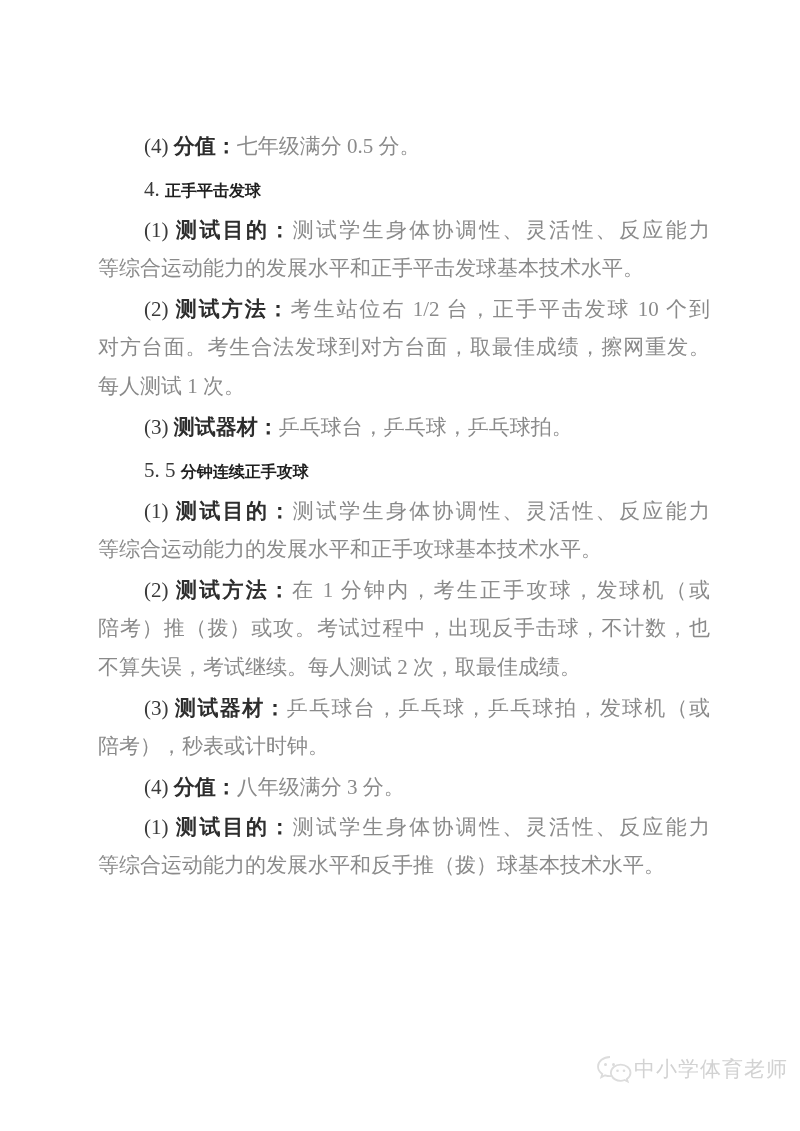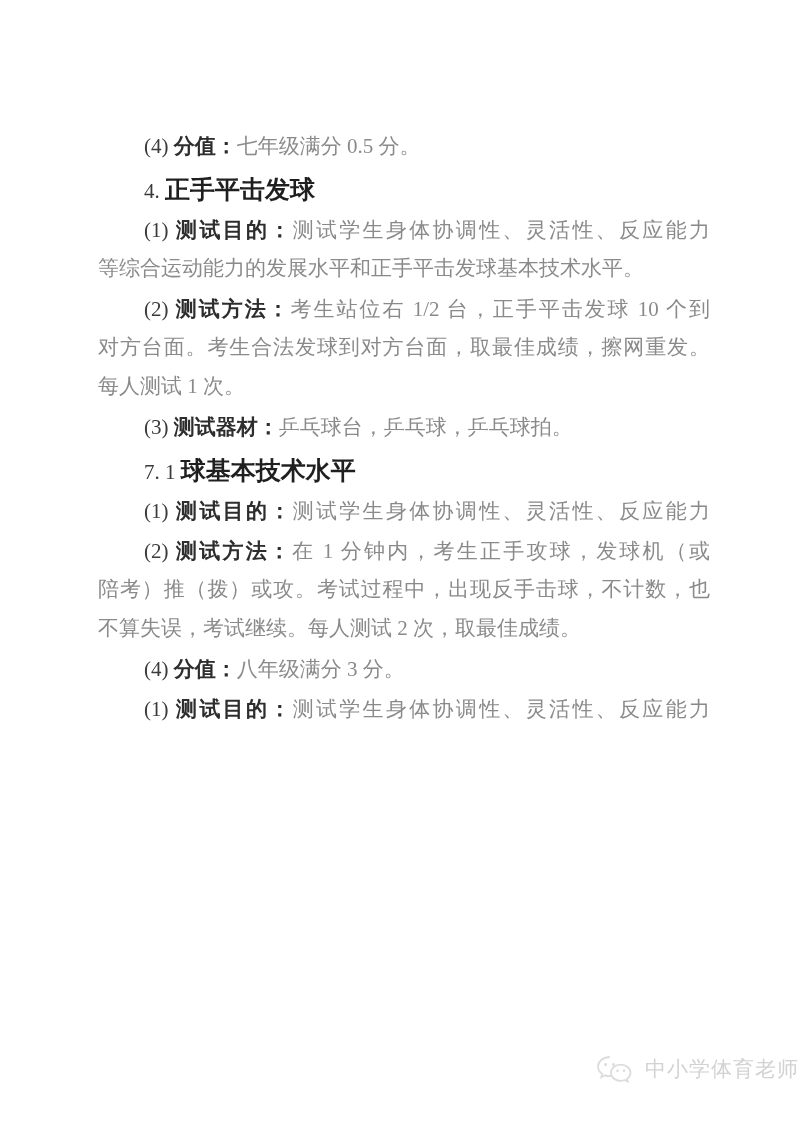--- a/index.html
+++ b/index.html
@@ -26,27 +26,27 @@
   }
   .line.justify{
     white-space:normal;
     text-align:justify;
     text-align-last:justify;
     text-justify:inter-character;
   }
   .line.indent{text-indent:46px;}
   .seg-num{font-family:"Liberation Serif",serif;color:#3a3a3a;}
   .seg-label{font-family:"Liberation Sans",sans-serif;font-weight:700;color:#2d2d2d;}
-  .seg-head{font-family:"Liberation Sans",sans-serif;font-weight:700;color:#1f1f1f;font-size:25px;}
+  .seg-head{font-family:"Liberation Sans",sans-serif;font-weight:700;color:#1f1f1f;font-size:16px;}
   .seg-body{font-family:"Liberation Serif",serif;color:#8a8a8a;}
   .watermark{
     position:absolute;
     left:596px;top:1052px;
     height:34px;
-    display:flex;align-items:center;gap:13px;
+    display:flex;align-items:center;gap:2px;
   }
   .watermark-text{
     font-family:"Liberation Sans",sans-serif;
     font-size:21px;color:#d2d2d2;letter-spacing:1px;
     white-space:nowrap;
   }
   .wechat-svg{display:block;}
 </style>
 </head>
 <body>
@@ -65,35 +65,41 @@
       </div>
       <div class="para">
         <div class="line indent justify"><span class="seg-num">(2) </span><span class="seg-label">测试方法：</span><span class="seg-body">考生站位右 1/2 台，正手平击发球 10 个到</span></div>
         <div class="line justify"><span class="seg-body">对方台面。考生合法发球到对方台面，取最佳成绩，擦网重发。</span></div>
         <div class="line"><span class="seg-body">每人测试 1 次。</span></div>
       </div>
       <div class="para">
         <div class="line indent"><span class="seg-num">(3) </span><span class="seg-label">测试器材：</span><span class="seg-body">乒乓球台，乒乓球，乒乓球拍。</span></div>
       </div>
       <div class="para heading">
-        <div class="line indent"><span class="seg-num">7. 1 </span><span class="seg-head">球基本技术水平</span></div>
+        <div class="line indent"><span class="seg-num">5. 5 </span><span class="seg-head">分钟连续正手攻球</span></div>
       </div>
       <div class="para">
         <div class="line indent justify"><span class="seg-num">(1) </span><span class="seg-label">测试目的：</span><span class="seg-body">测试学生身体协调性、灵活性、反应能力</span></div>
+        <div class="line"><span class="seg-body">等综合运动能力的发展水平和正手攻球基本技术水平。</span></div>
       </div>
       <div class="para">
         <div class="line indent justify"><span class="seg-num">(2) </span><span class="seg-label">测试方法：</span><span class="seg-body">在 1 分钟内，考生正手攻球，发球机（或</span></div>
         <div class="line justify"><span class="seg-body">陪考）推（拨）或攻。考试过程中，出现反手击球，不计数，也</span></div>
         <div class="line"><span class="seg-body">不算失误，考试继续。每人测试 2 次，取最佳成绩。</span></div>
       </div>
       <div class="para">
+        <div class="line indent justify"><span class="seg-num">(3) </span><span class="seg-label">测试器材：</span><span class="seg-body">乒乓球台，乒乓球，乒乓球拍，发球机（或</span></div>
+        <div class="line"><span class="seg-body">陪考），秒表或计时钟。</span></div>
+      </div>
+      <div class="para">
         <div class="line indent"><span class="seg-num">(4) </span><span class="seg-label">分值：</span><span class="seg-body">八年级满分 3 分。</span></div>
       </div>
       <div class="para">
         <div class="line indent justify"><span class="seg-num">(1) </span><span class="seg-label">测试目的：</span><span class="seg-body">测试学生身体协调性、灵活性、反应能力</span></div>
+        <div class="line"><span class="seg-body">等综合运动能力的发展水平和反手推（拨）球基本技术水平。</span></div>
       </div>
     </div>
 
   <div class="watermark">
     <span>
       <svg class="wechat-svg" width="36" height="30" viewBox="0 0 36 30">
         <g fill="none" stroke="#dcdcdc" stroke-width="1.8">
           <path d="M14,3 C7.4,3 2,7.3 2,12.6 C2,15.6 3.7,18.2 6.3,19.9 L5.3,23.2 L9.1,21.3 C10.6,21.8 12.3,22.1 14,22.1 C14.4,22.1 14.8,22.1 15.2,22"></path>
           <path d="M15.5,21.5 C15.1,20.6 14.9,19.7 14.9,18.7 C14.9,14.2 19.3,10.6 24.7,10.6 C30.1,10.6 34.5,14.2 34.5,18.7 C34.5,21.2 33.1,23.4 30.9,24.9 L31.7,27.6 L28.6,26 C27.4,26.4 26.1,26.8 24.7,26.8 C20.6,26.8 17,24.6 15.5,21.5 Z"></path>
         </g>

